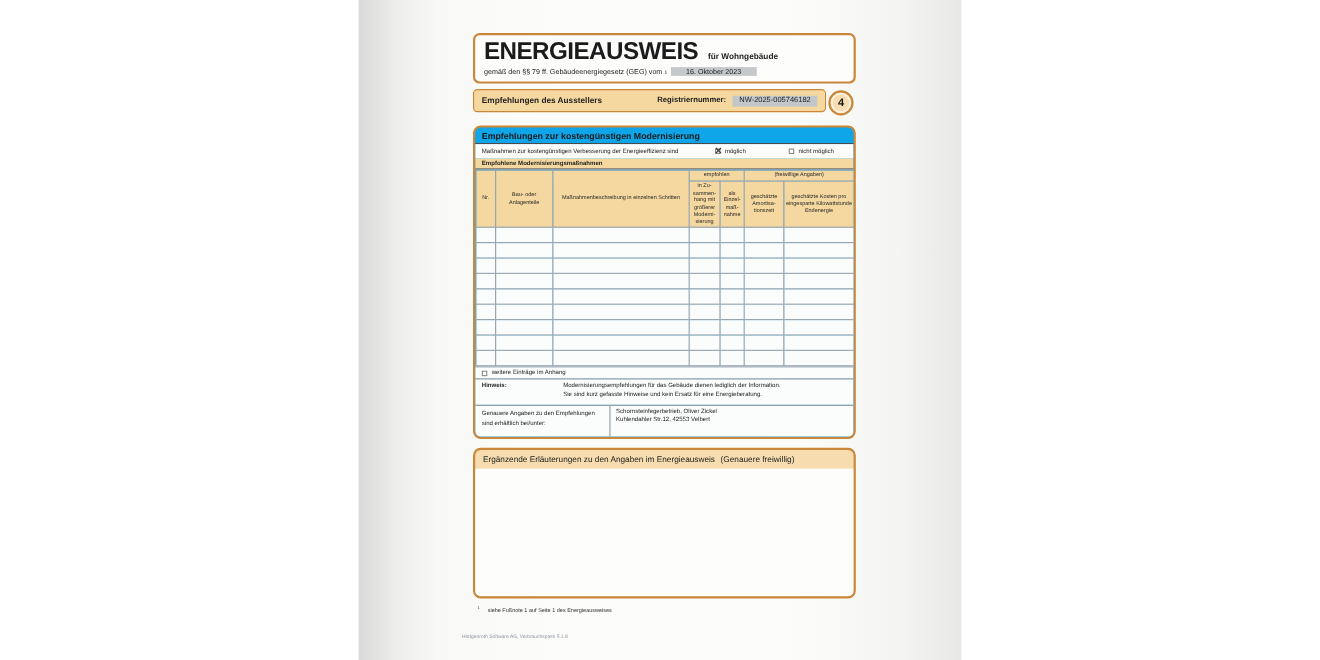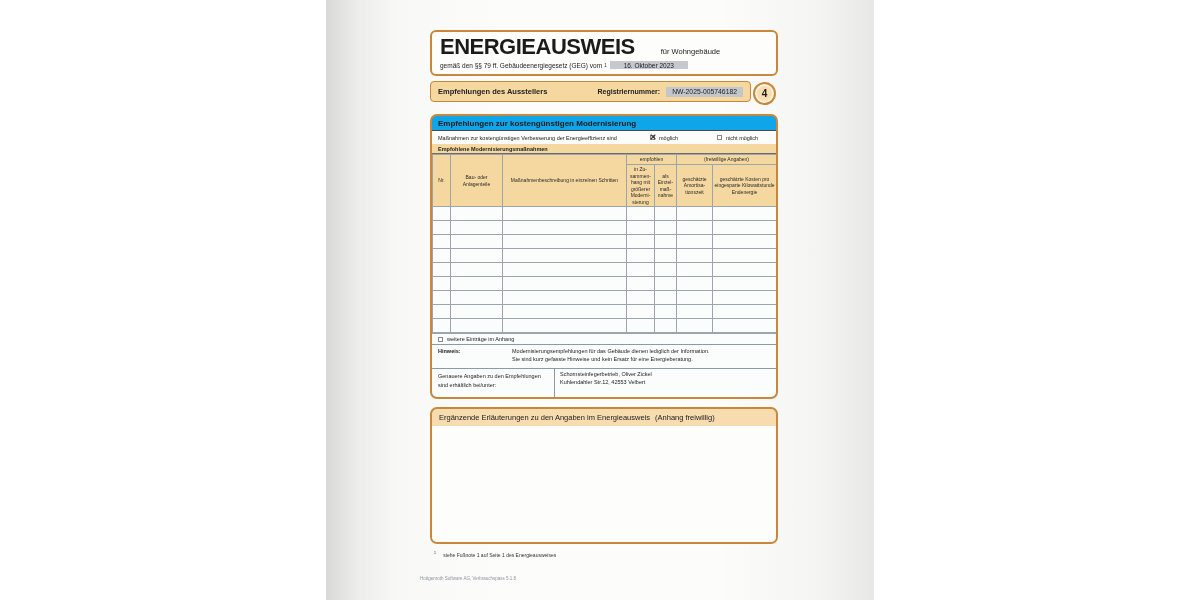--- a/index.html
+++ b/index.html
@@ -12,21 +12,21 @@
           background:linear-gradient(to right,#d9d9d9 0,#ededeb 6%,#f8f8f6 13%,
                      #fcfcfa 32%,#fcfcfa 72%,#f4f4f2 90%,#e8e8e6 100%); }
 
   .content { position:absolute; left:430px; top:0; width:348px; }
 
   
   .title-box { margin-top:30px; height:46px; background:#fdfdfc;
                border:2px solid #c9873a; border-radius:6px; padding:2px 8px 0 8px; }
   .title-line { display:flex; align-items:baseline; }
   .big-title { font-size:22px; font-weight:bold; letter-spacing:-0.5px; color:#1b1b1b; }
-  .title-suffix { font-size:7.5px; font-weight:normal; margin-left:26px; }
+  .title-suffix { font-size:7.5px; font-weight:bold; margin-left:9px; }
   .sub-line { display:flex; align-items:center; font-size:6.5px; margin-top:1px; }
   .sub-line sup { font-size:4.5px; margin:0 3px 0 2px; }
   .date-hl { background:#c6c9cc; padding:0.5px 14px; font-size:6.5px; }
 
   
   .issuer-bar { margin-top:5px; width:321px; height:21px; background:#f5d7a0;
                 border:1.5px solid #c9873a; border-radius:4px; display:flex;
                 align-items:center; padding:0 7px; }
   .issuer-title { font-size:7.5px; font-weight:bold; }
   .reg-group { margin-left:auto; display:flex; align-items:center; }
@@ -273,21 +273,21 @@
         <div class="details-right">
           <div>Schornsteinfegerbetrieb, Oliver Zickel</div>
           <div>Kuhlendahler Str.12, 42553 Velbert</div>
         </div>
       </div>
     </div>
 
     <div class="supp-box">
       <div class="supp-header">
         <span class="b">Ergänzende Erläuterungen zu den Angaben im Energieausweis</span>
-        <span class="n">(Anhang freiwillig)</span>
+        <span class="n">(Genauere freiwillig)</span>
       </div>
       <div class="supp-body"></div>
     </div>
 
     <div class="footnote">
       <sup>1</sup>
       <span>siehe Fußnote 1 auf Seite 1 des Energieausweises</span>
     </div>
   </div>
 

